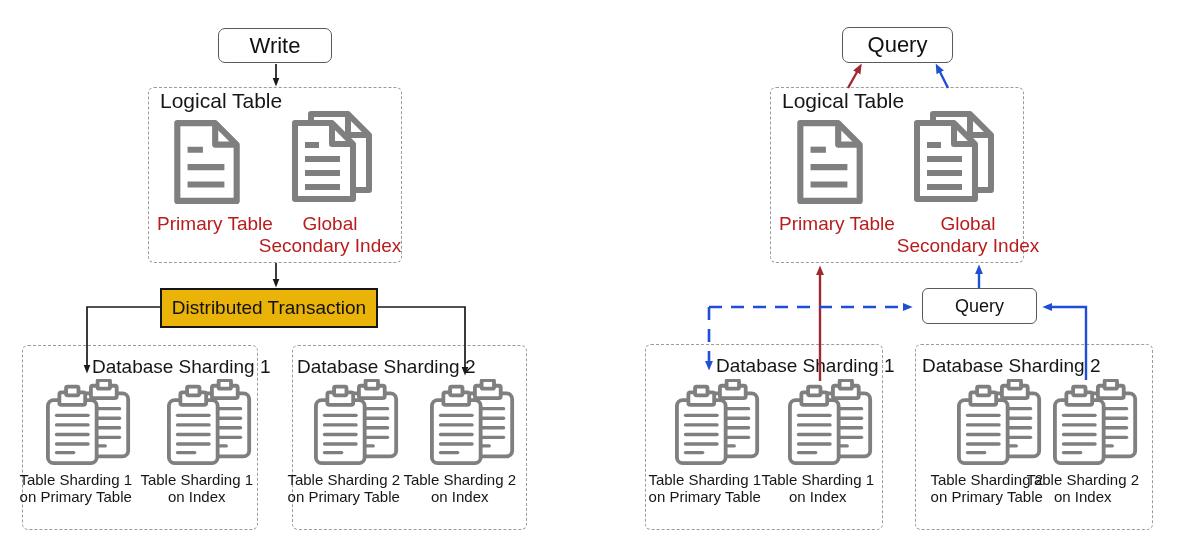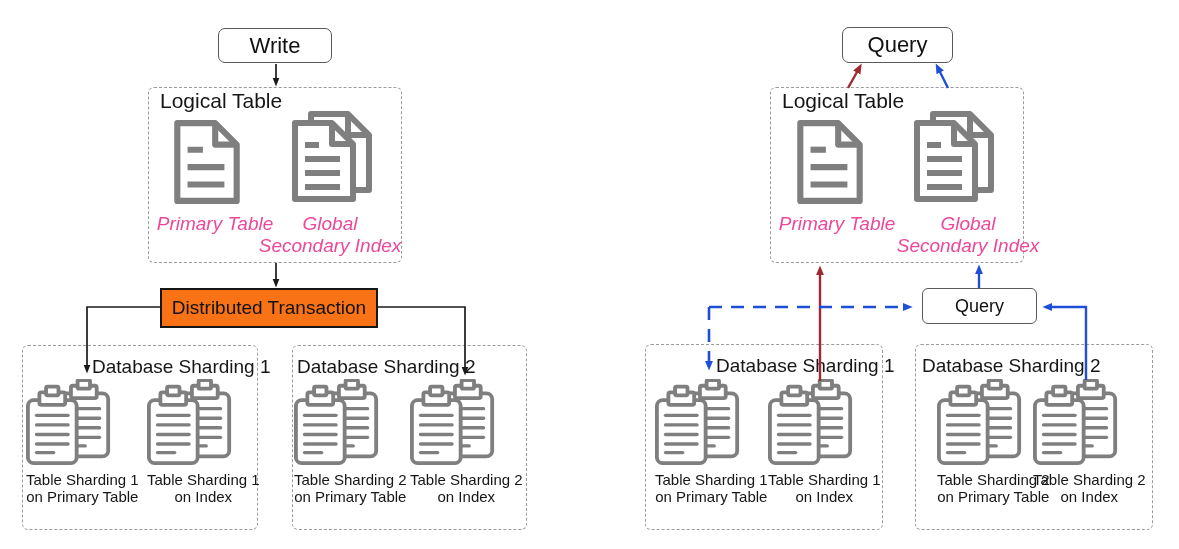--- a/index.html
+++ b/index.html
@@ -9,31 +9,31 @@
   }
   .abs{position:absolute;}
   .node{
     position:absolute;display:flex;align-items:center;justify-content:center;
     background:#fff;border:1.6px solid #5a5a5a;border-radius:7px;
     font-size:22px;color:#111;box-sizing:border-box;z-index:2;
   }
   .node.small{font-size:18px;border-radius:6px;}
   .solid-box{
     position:absolute;display:flex;align-items:center;justify-content:center;
-    background:#f97316;border:2px solid #161616;font-size:19px;color:#111;
+    background:#eab308;border:2px solid #161616;font-size:19px;color:#111;
     box-sizing:border-box;z-index:2;
   }
   .dashed-box{
     position:absolute;border:1.6px dashed #9b9b9b;border-radius:6px;
     box-sizing:border-box;background:transparent;z-index:1;
   }
   .box-title{position:absolute;font-size:21px;color:#161616;z-index:2;white-space:nowrap;}
   .shard-title{position:absolute;font-size:19px;color:#161616;z-index:2;white-space:nowrap;margin-top:9px;}
-  .icon-label{position:absolute;font-size:19px;color:#ec4899;text-align:center;line-height:1.16;z-index:2;font-style:italic;}
-  .cell{position:absolute;width:106px;display:flex;flex-direction:column;align-items:flex-start;z-index:2;}
+  .icon-label{position:absolute;font-size:19px;color:#b91c1c;text-align:center;line-height:1.16;z-index:2;}
+  .cell{position:absolute;width:106px;display:flex;flex-direction:column;align-items:flex-end;z-index:2;}
   .cell-label{margin-top:4px;font-size:15px;line-height:1.16;text-align:center;color:#161616;white-space:nowrap;}
   svg.icon{display:block;z-index:2;}
   #overlay{position:absolute;left:0;top:0;z-index:5;pointer-events:none;}
   #defs-holder{position:absolute;width:0;height:0;overflow:hidden;}
 </style>
 </head>
 <body>
 
 <svg id="defs-holder" aria-hidden="true">
   <defs>

